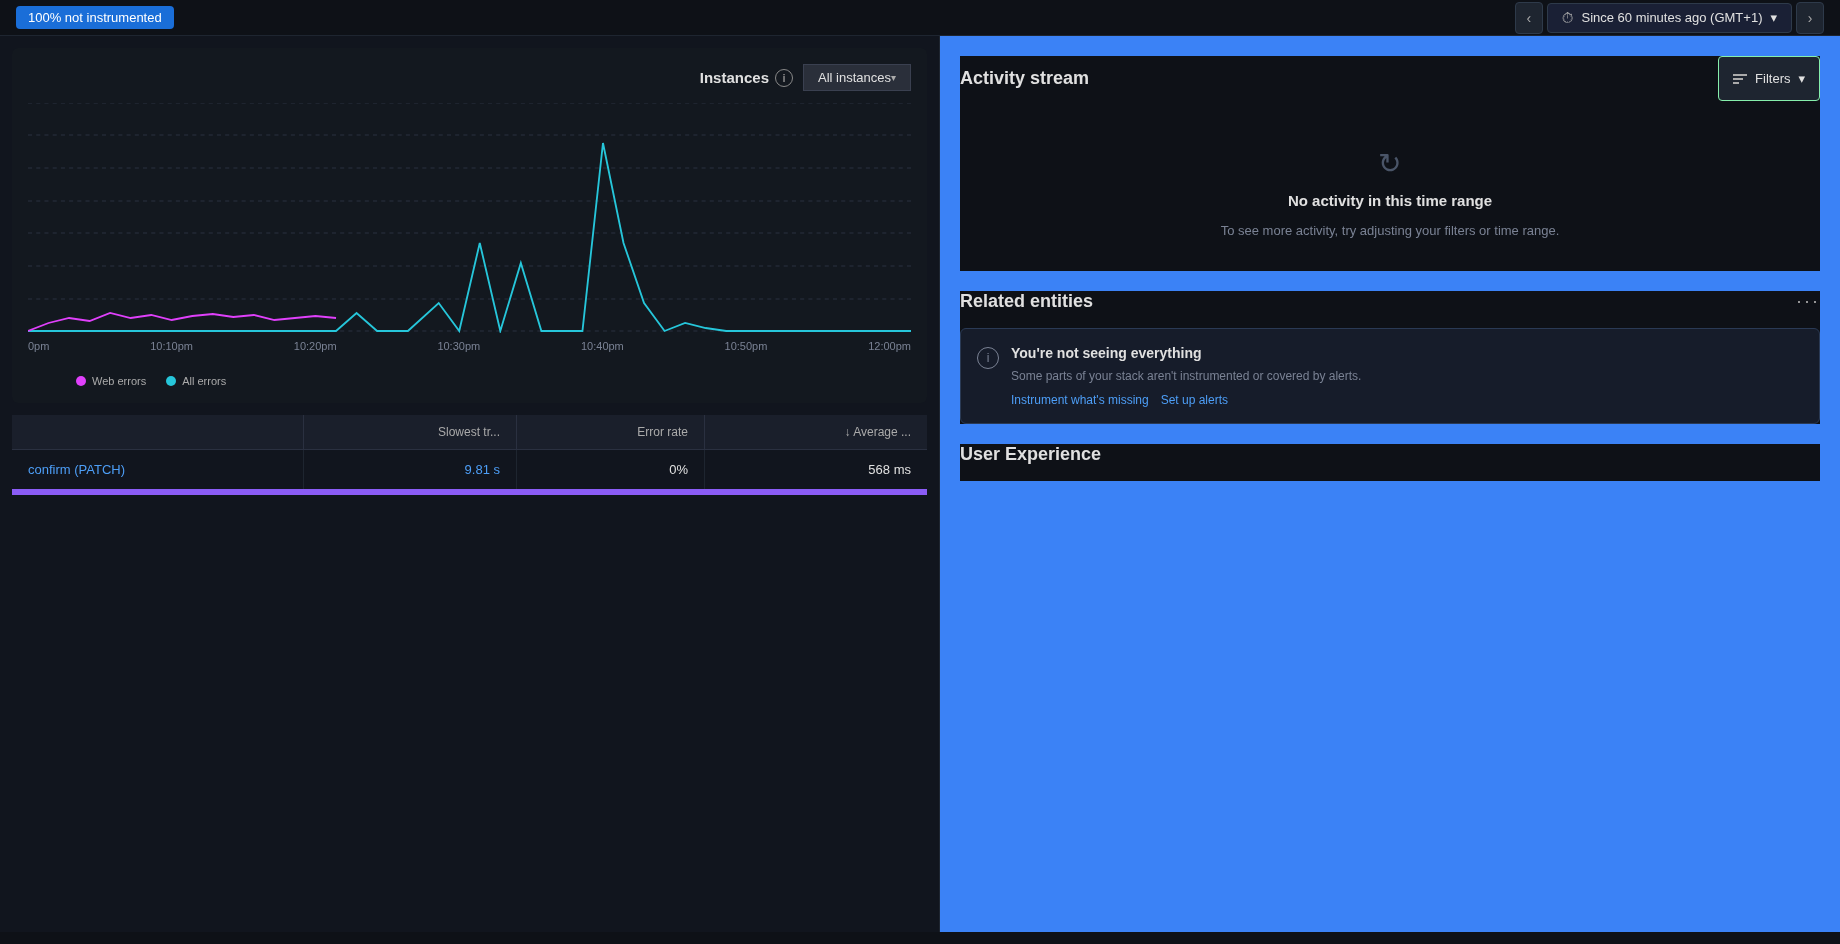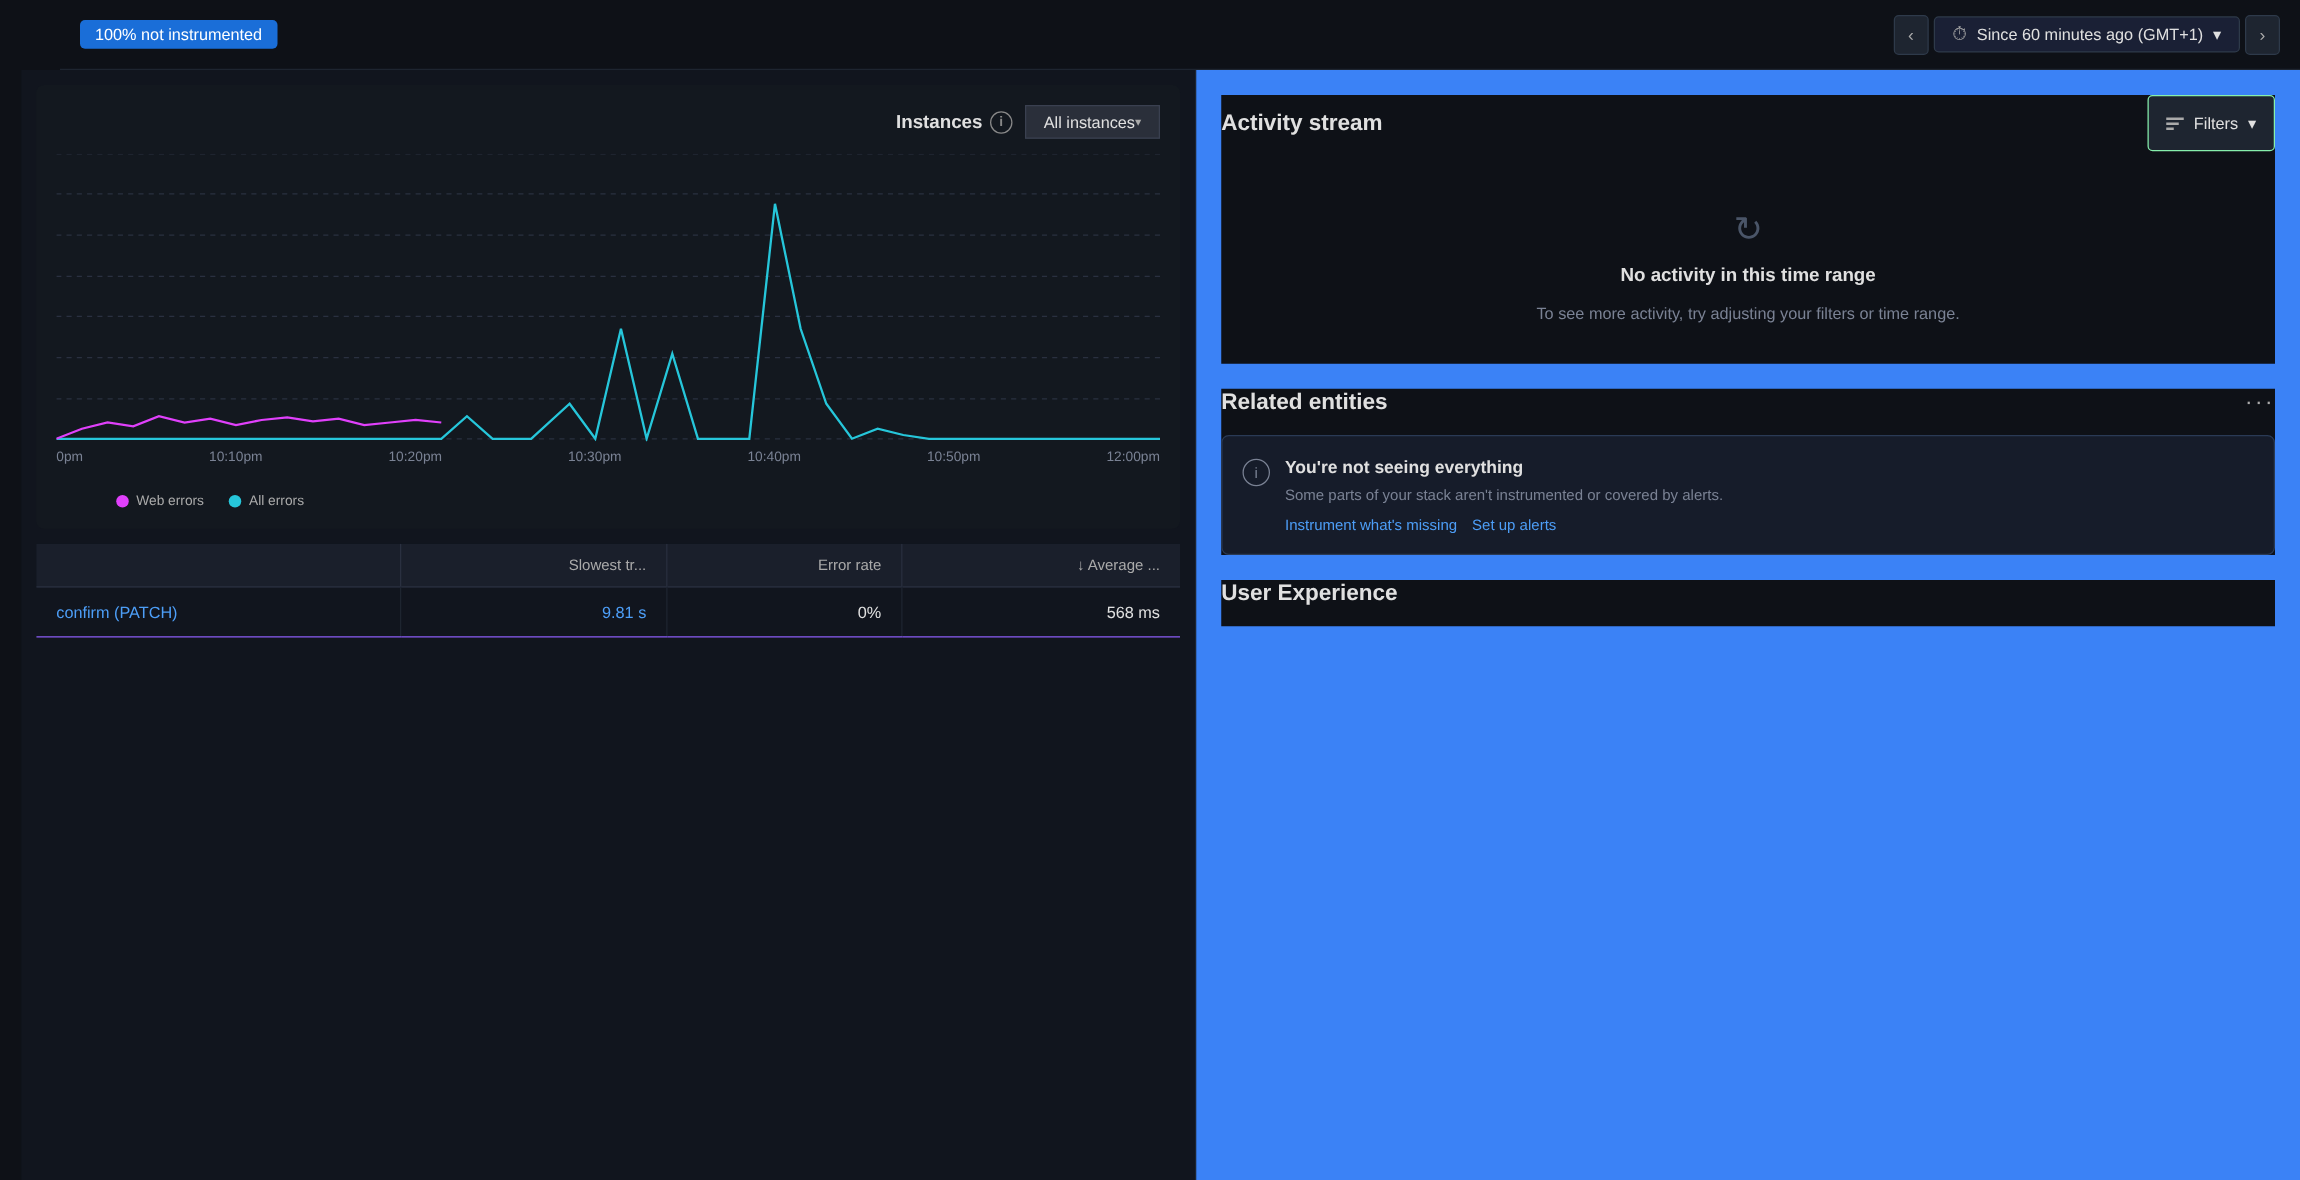--- a/index.html
+++ b/index.html
@@ -13,23 +13,22 @@
       overflow: hidden;
     }
 
     
     .top-bar {
       display: flex;
       align-items: center;
       justify-content: space-between;
       background: #0e1117;
       padding: 8px 16px;
-      height: 56px;
+      height: 36px;
       border-bottom: 1px solid #1e2530;
-      margin-left: 48px;
     }
     .top-bar-left {
       display: flex;
       align-items: center;
       gap: 8px;
     }
     .not-instrumented-badge {
       background: #1a6ed8;
       color: #fff;
       padding: 4px 12px;
@@ -69,21 +68,20 @@
     }
     .time-range-btn .clock-icon {
       font-size: 15px;
       color: #aaa;
     }
 
     
     .main-layout {
       display: flex;
       height: calc(944px - 48px);
-      margin-left: 17px;
     }
 
     
     .left-panel {
       flex: 0 0 940px;
       background: #11151e;
       display: flex;
       flex-direction: column;
       overflow: hidden;
       border-right: 1px solid #1e2530;
@@ -219,21 +217,21 @@
       text-align: right;
       border-bottom: 1px solid #2a3040;
       border-left: 1px solid #2a3040;
     }
     .data-table th:first-child {
       text-align: left;
       border-left: none;
     }
     .data-table td {
       padding: 12px 16px;
-      border-bottom: 1px solid #8b5cf6;
+      border-bottom: 6px solid #8b5cf6;
       border-left: 1px solid #1e2530;
       text-align: right;
       color: #e0e0e0;
       font-size: 13px;
     }
     .data-table td:first-child {
       text-align: left;
       border-left: none;
       color: #4d9ef7;
     }

